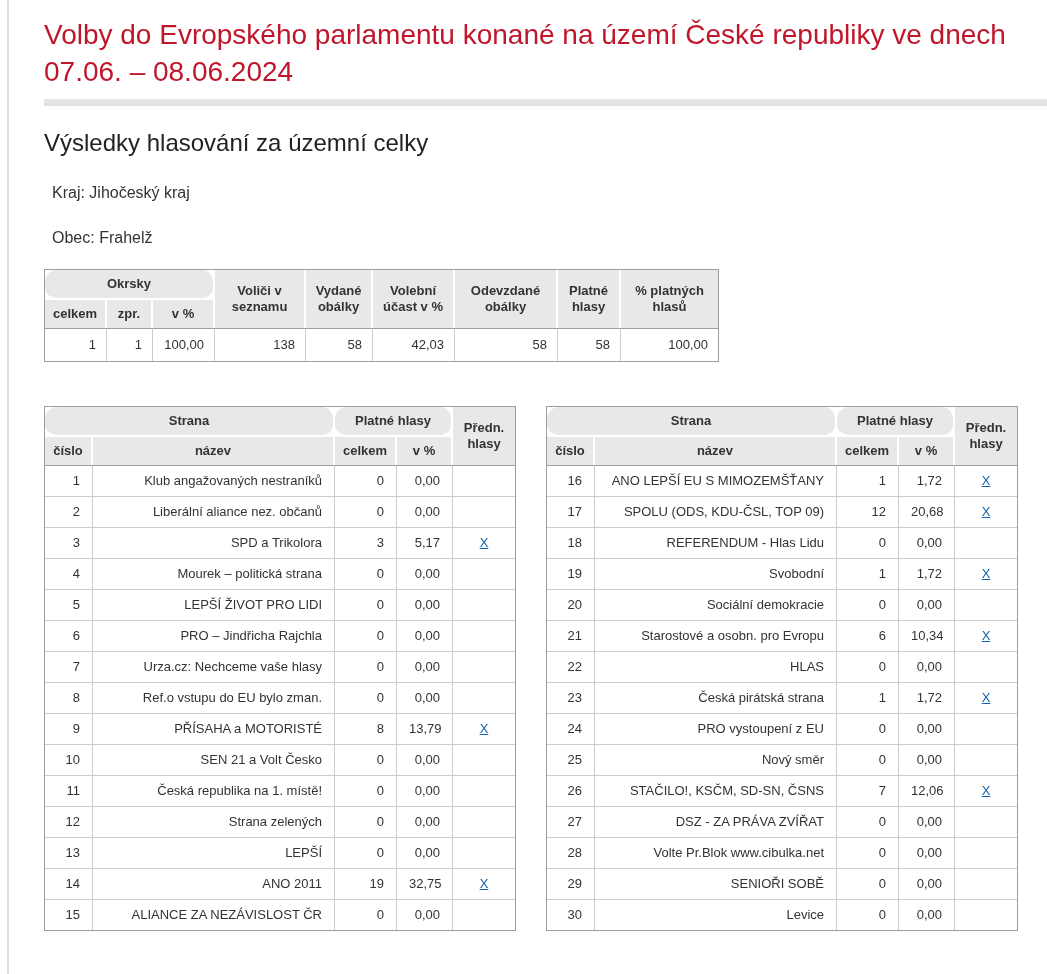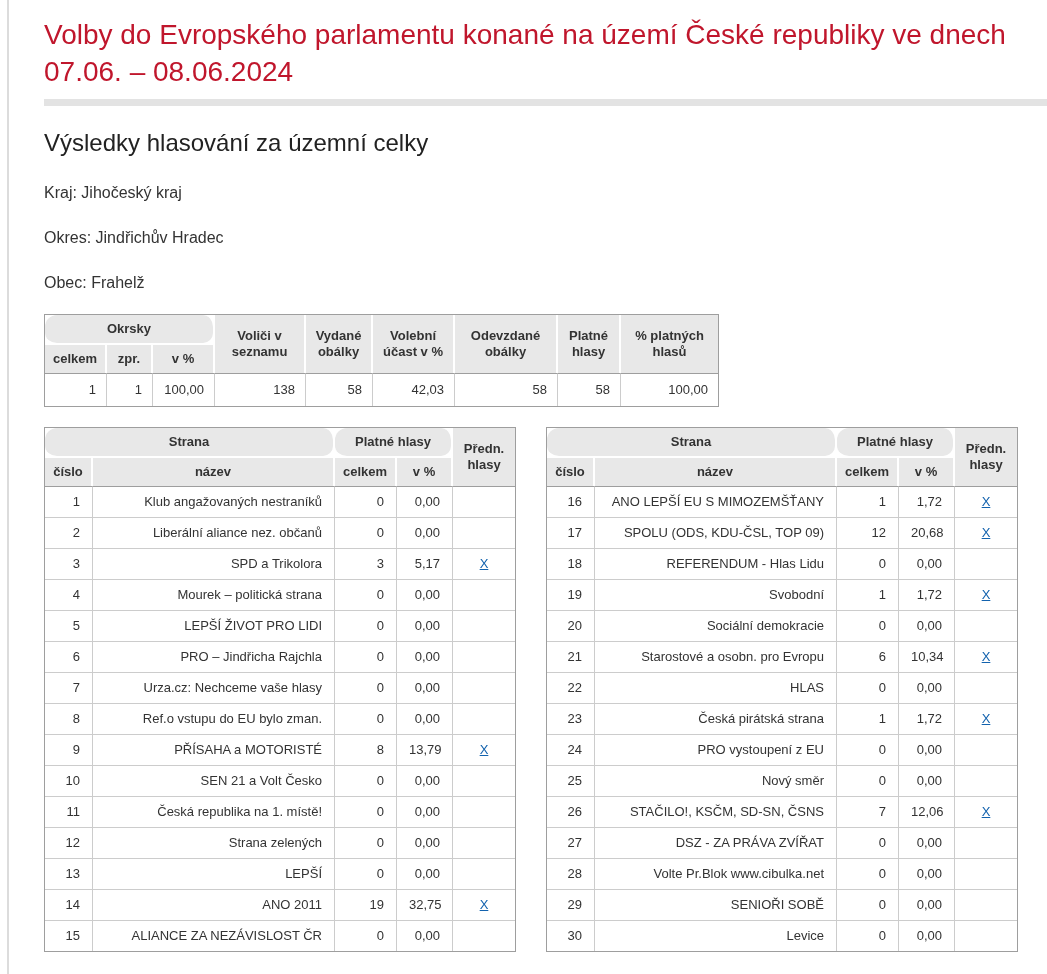--- a/index.html
+++ b/index.html
@@ -16,27 +16,27 @@
     font-family:"Liberation Sans", sans-serif;color:#333;position:relative;
   }
   .left-rule{position:absolute;left:7px;top:0;width:2px;height:974px;background:#dcdcdc;}
   .page{padding:16px 0 0 44px;}
   h1.page-title{
     margin:0;font-size:28px;line-height:37px;font-weight:normal;
     color:var(--title-red);max-width:990px;
   }
   .divider{height:7px;background:#e3e3e3;margin-top:9px;}
   h2.subtitle{margin:23px 0 0 0;font-size:24px;font-weight:normal;color:#222;}
-  .info-line{margin:27px 0 0 0;font-size:16px;color:#333;}
+  .info-line{margin:27px 0 0 8px;font-size:16px;color:#333;}
 
   
   table.vt{
     border-collapse:separate;border-spacing:0;
     border:1px solid var(--border-dark);
-    table-layout:fixed;font-size:13px;color:#333;
+    table-layout:fixed;font-size:13px;color:#333;margin-top:24px;
   }
   table.vt th{
     background:var(--hdr-gray);font-weight:bold;text-align:center;
     vertical-align:middle;padding:6px 6px;line-height:16px;
     border-right:2px solid #fff;
   }
   table.vt th.no-r{border-right:none;}
   table.vt th.grp{border-bottom:2px solid #fff;border-radius:12px;}
   table.vt tbody td{
     background:#fff;padding:7px 12px;line-height:16px;vertical-align:middle;
@@ -69,21 +69,20 @@
   <h1 class="page-title">
     <span>Volby do Evropského parlamentu konané na území České republiky ve dnech</span><br>
     <span>07.06. – 08.06.2024</span>
   </h1>
 
   <div class="divider"></div>
 
   <h2 class="subtitle">Výsledky hlasování za územní celky</h2>
 
   <p class="info-line">Kraj: Jihočeský kraj</p>
-  <p class="info-line">Okres: Jindřichův Hradec</p>
   <p class="info-line">Obec: Frahelž</p>
 
   <table class="vt summary">
     <colgroup>
       <col style="width:62px">
         <col style="width:46px">
         <col style="width:62px">
       <col style="width:91px">
         <col style="width:67px">
         <col style="width:82px">

